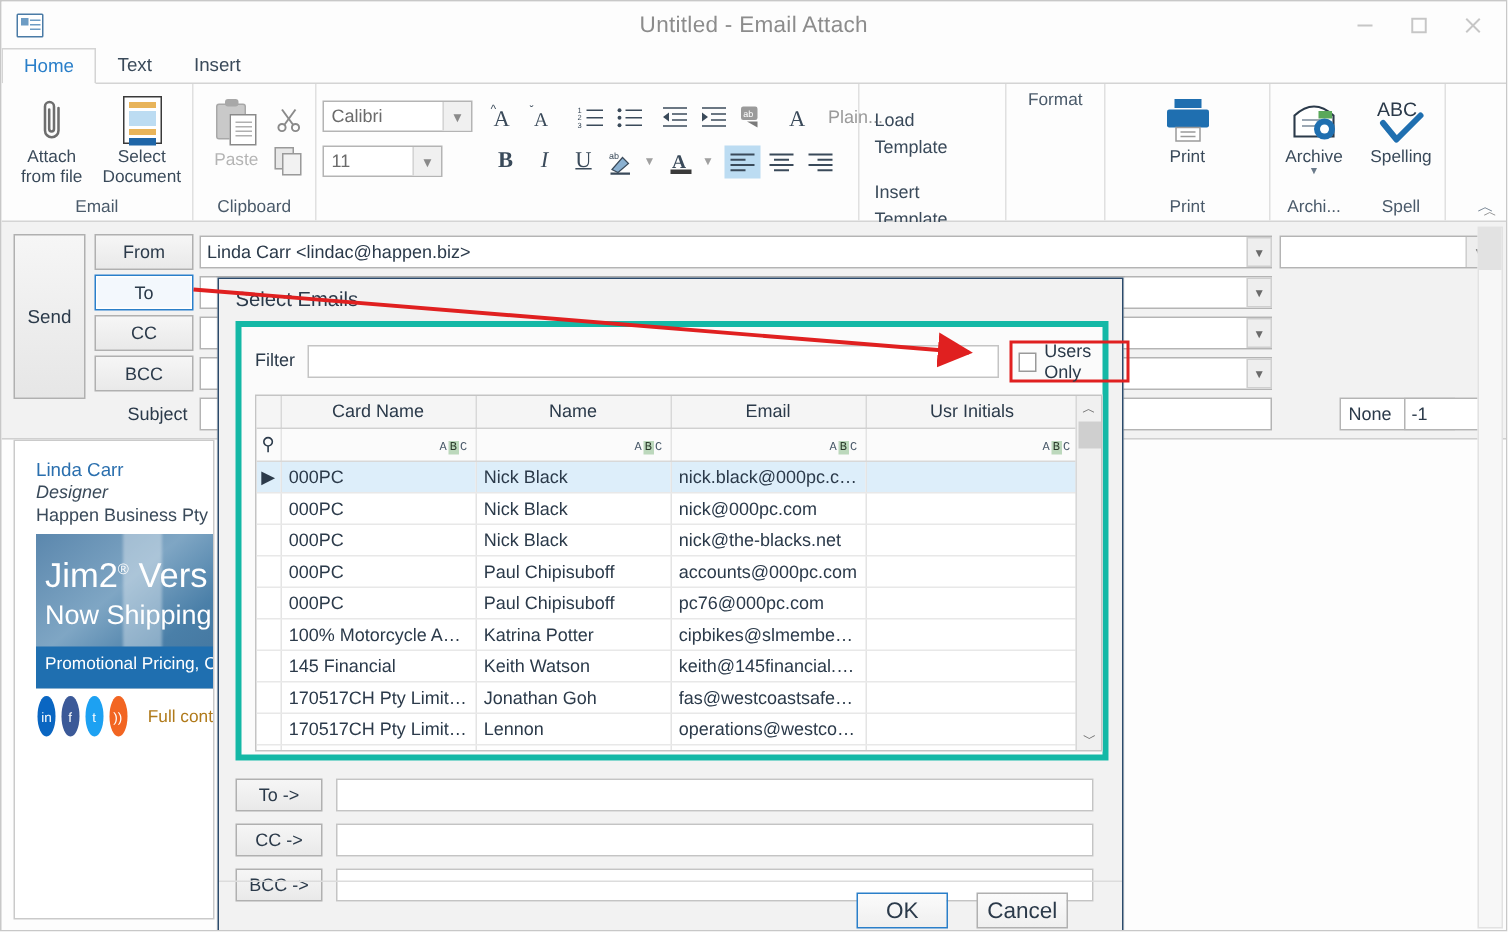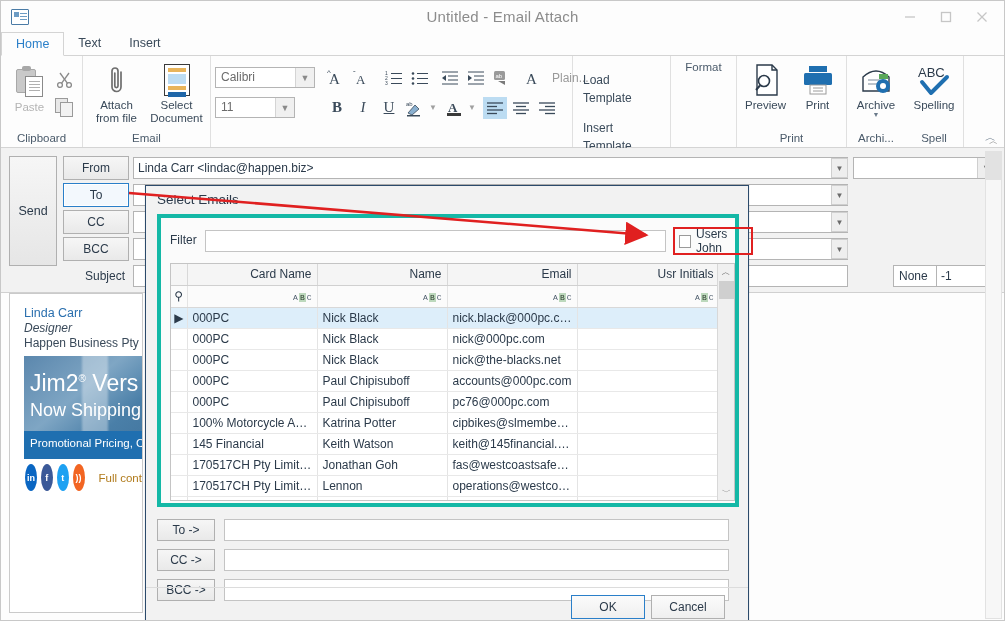--- a/index.html
+++ b/index.html
@@ -182,21 +182,21 @@
   }
   .banner .glow { position:absolute; left:58px; top:-10px; width:26px; height:90px;
     background: rgba(255,255,255,.35); filter: blur(1px);}
   .banner .t1 { position:absolute; left:6px; top:14px; font-size:23px; color:#fff; white-space:nowrap;}
   .banner .t1 sup { font-size:10px; }
   .banner .t2 { position:absolute; left:6px; top:44px; font-size:18px; color:#fff; white-space:nowrap;}
   .banner .bar { position:absolute; left:0; bottom:0; width:100%; height:28px; background:#1f6fb0;}
   .banner .bar span { position:absolute; left:6px; top:6px; font-size:11.5px; color:#fff; white-space:nowrap;}
   .socials { margin-top:5px; display:flex; align-items:center; gap:4px; padding-left:1px;}
   .soc { width:17px; height:27px; border-radius:50%; color:#fff; font-size:9px;
-     display:flex; align-items:center; justify-content:center; font-weight:bold;}
+     display:flex; align-items:center; justify-content:center; font-weight:normal;}
   .soc.li { background:#0a66c2; }
   .soc.fb { background:#3b5998; }
   .soc.tw { background:#1da1f2; }
   .soc.rs { background:#f26522; }
   .fullcontact { font-size:11.5px; color:#b07a1a; margin-left:10px; white-space:nowrap;}
 
   .vscroll-right {
     position:absolute; right:2px; top:150px; width:17px; height:468px;
     background:#f7f7f7; border:1px solid #e2e2e2;
   }
@@ -227,21 +227,21 @@
   .chk { width:13px; height:13px; border:1px solid #9a9a9a; background:#fff; }
   .users-only-lbl { font-size:12px; color:#2b3a4a; margin-left:5px; }
 
   .grid {
     position:absolute; left:9px; top:45px; width:565px; height:238px;
     border:1px solid #c4c4c4; background:#fff; overflow:hidden;
   }
   table.g { border-collapse: collapse; width: 548px; table-layout: fixed; }
   table.g th {
     background:#f5f5f5; border-right:1px solid #d8d8d8; border-bottom:1px solid #d0d0d0;
-    font-weight: normal; text-align:right; font-size:12px; color:#2b3a4a;
+    font-weight: normal; text-align:center; font-size:12px; color:#2b3a4a;
     height:21px; padding: 0 5px;
   }
   table.g td {
     border-right:1px solid #e4e4e4; border-bottom:1px solid #e8e8e8;
     font-size:12px; color:#2b3a4a; height:21px; padding:0 5px;
     white-space:nowrap; overflow:hidden; text-overflow:ellipsis;
   }
   tr.filterrow td { background:#fbfbfb; border-bottom:1px solid #d8d8d8; height:22px;text-align:right;}
   tr.sel td { background:#ddeefa; }
   .colind { width:16px; text-align:center !important; padding:0 !important; color:#6a7a8a; }
@@ -255,23 +255,23 @@
     position:absolute; left:11px; width:58px; height:22px;
     background: linear-gradient(#f6f6f6,#e9e9e9); border:1px solid #b0b0b0;
     display:flex; align-items:center; justify-content:center; font-size:12px; color:#2b3a4a;
   }
   .sel-input {
     position:absolute; left:78px; width:505px; height:22px;
     background:#fff; border:1px solid #c4c4c4;
   }
   .dlg-sep { position:absolute; left:0; bottom:33px; width:602px; height:1px; background:#dcdcdc;}
   .okbtn, .cancelbtn {
-    position:absolute; bottom:2px; width:74px; height:24px;
+    position:absolute; bottom:2px; width:61px; height:24px;
     background: linear-gradient(#fbfbfb,#efefef);
-    display:flex; align-items:center; justify-content:center; font-size:12px; color:#2b3a4a;
+    display:flex; align-items:center; justify-content:center; font-size:15px; color:#2b3a4a;
   }
   .okbtn { left:425px; border:1px solid #2a7fc9; }
   .cancelbtn { left:505px; border:1px solid #b0b0b0; }
 
   
   .annot { position:absolute; left:0; top:0; width:1005px; height:621px; pointer-events:none;}
 </style>
 </head>
 <body>
 
@@ -300,20 +300,51 @@
     </div>
   </div>
 
   <div class="tabstrip">
     <div class="tab active">Home</div>
     <div class="tab">Text</div>
     <div class="tab">Insert</div>
   </div>
 
   <div class="ribbon">
+
+    <div class="grp" style="width:128px;">
+      <div class="grp-body">
+        <div class="bigbtn">
+          <div class="ic">
+            <svg width="20" height="34" viewBox="0 0 20 34">
+              <path d="M14 9 V24 a4.5 4.5 0 0 1 -9 0 V8 a3 3 0 0 1 6 0 V23 a1.6 1.6 0 0 1 -3.2 0 V10" fill="none" stroke="#6e6e6e" stroke-width="1.7" stroke-linecap="round"></path>
+            </svg>
+          </div>
+          <div class="lbl">
+            <span>Attach</span><br>
+            <span>from file</span>
+          </div>
+        </div>
+        <div class="bigbtn">
+          <div class="ic">
+            <div class="doc-ic">
+                <i></i>
+                <i class="b"></i>
+                <i></i>
+                <i class="c"></i>
+              </div>
+          </div>
+          <div class="lbl">
+            <span>Select</span><br>
+            <span>Document</span>
+          </div>
+        </div>
+      </div>
+      <div class="grp-label">Email</div>
+    </div>
 
     <div class="grp" style="width:82px;">
       <div class="grp-body" style="padding-top:2px;">
         <div class="bigbtn" style="width:46px;">
           <div class="ic">
             <div class="paste-ic">
                 <div class="cb"></div>
                 <div class="cbtop"></div>
                 <div class="pg"></div>
               </div>
@@ -333,51 +364,20 @@
             <div class="copy-ic">
                 <div class="a"></div>
                 <div class="b"></div>
               </div>
           </div>
         </div>
       </div>
       <div class="grp-label">Clipboard</div>
     </div>
 
-    <div class="grp" style="width:128px;">
-      <div class="grp-body">
-        <div class="bigbtn">
-          <div class="ic">
-            <svg width="20" height="34" viewBox="0 0 20 34">
-              <path d="M14 9 V24 a4.5 4.5 0 0 1 -9 0 V8 a3 3 0 0 1 6 0 V23 a1.6 1.6 0 0 1 -3.2 0 V10" fill="none" stroke="#6e6e6e" stroke-width="1.7" stroke-linecap="round"></path>
-            </svg>
-          </div>
-          <div class="lbl">
-            <span>Attach</span><br>
-            <span>from file</span>
-          </div>
-        </div>
-        <div class="bigbtn">
-          <div class="ic">
-            <div class="doc-ic">
-                <i></i>
-                <i class="b"></i>
-                <i></i>
-                <i class="c"></i>
-              </div>
-          </div>
-          <div class="lbl">
-            <span>Select</span><br>
-            <span>Document</span>
-          </div>
-        </div>
-      </div>
-      <div class="grp-label">Email</div>
-    </div>
-
     <div class="grp" style="width:362px;align-items:flex-start;">
       <div class="grp-body" style="flex-direction:column;width:100%;padding-top:5px;">
 
         <div style="display:flex;align-items:center;gap:2px;height:27px;">
           <div class="combo" style="width:100px;margin-right:8px;">
             <div class="val">Calibri</div>
             <div class="arw">▼</div>
           </div>
           <div class="sm">
             <svg width="20" height="18" viewBox="0 0 20 18">
@@ -503,31 +503,20 @@
       </div>
       <div class="grp-label">Template</div>
     </div>
 
     <div class="grp" style="width:66px;">
       <div class="grp-label">Format</div>
     </div>
 
     <div class="grp" style="width:110px;">
       <div class="grp-body">
-        <div class="bigbtn" style="width:52px;">
-          <div class="ic">
-            <svg width="30" height="34" viewBox="0 0 30 34">
-              <path d="M6 2 H21 L26 7 V32 H6 Z" fill="#fff" stroke="#2b3a4a" stroke-width="1.4"></path>
-              <path d="M21 2 V7 H26" fill="none" stroke="#2b3a4a" stroke-width="1.4"></path>
-              <circle cx="13" cy="18" r="5.5" fill="none" stroke="#2b3a4a" stroke-width="1.6"></circle>
-              <line x1="9" y1="22.5" x2="5" y2="27" stroke="#2b3a4a" stroke-width="2"></line>
-            </svg>
-          </div>
-          <div class="lbl">Preview</div>
-        </div>
         <div class="bigbtn" style="width:52px;">
           <div class="ic">
             <svg width="32" height="34" viewBox="0 0 32 34">
               <rect x="7" y="3" width="18" height="6" fill="#1f6fb0"></rect>
               <rect x="2" y="10" width="28" height="12" rx="1.5" fill="#1f6fb0"></rect>
               <rect x="8" y="22" width="16" height="9" fill="#fff" stroke="#9a9a9a"></rect>
               <line x1="11" y1="25" x2="21" y2="25" stroke="#9a9a9a"></line>
               <line x1="11" y1="28" x2="21" y2="28" stroke="#9a9a9a"></line>
             </svg>
           </div>
@@ -642,21 +631,21 @@
   <div class="dialog">
     <div class="dlg-title">Select Emails</div>
 
     <div class="panel">
 
       <div class="filter-row">
         <div class="filter-lbl">Filter</div>
         <input class="filter-input" type="text" value="" style="">
         <div class="users-only-box">
           <div class="chk"></div>
-          <div class="users-only-lbl">Users John</div>
+          <div class="users-only-lbl">Users Only</div>
         </div>
       </div>
 
       <div class="grid">
         <table class="g">
           <colgroup>
             <col style="width:16px">
               <col style="width:130px">
               <col style="width:130px">
               <col style="width:130px">

